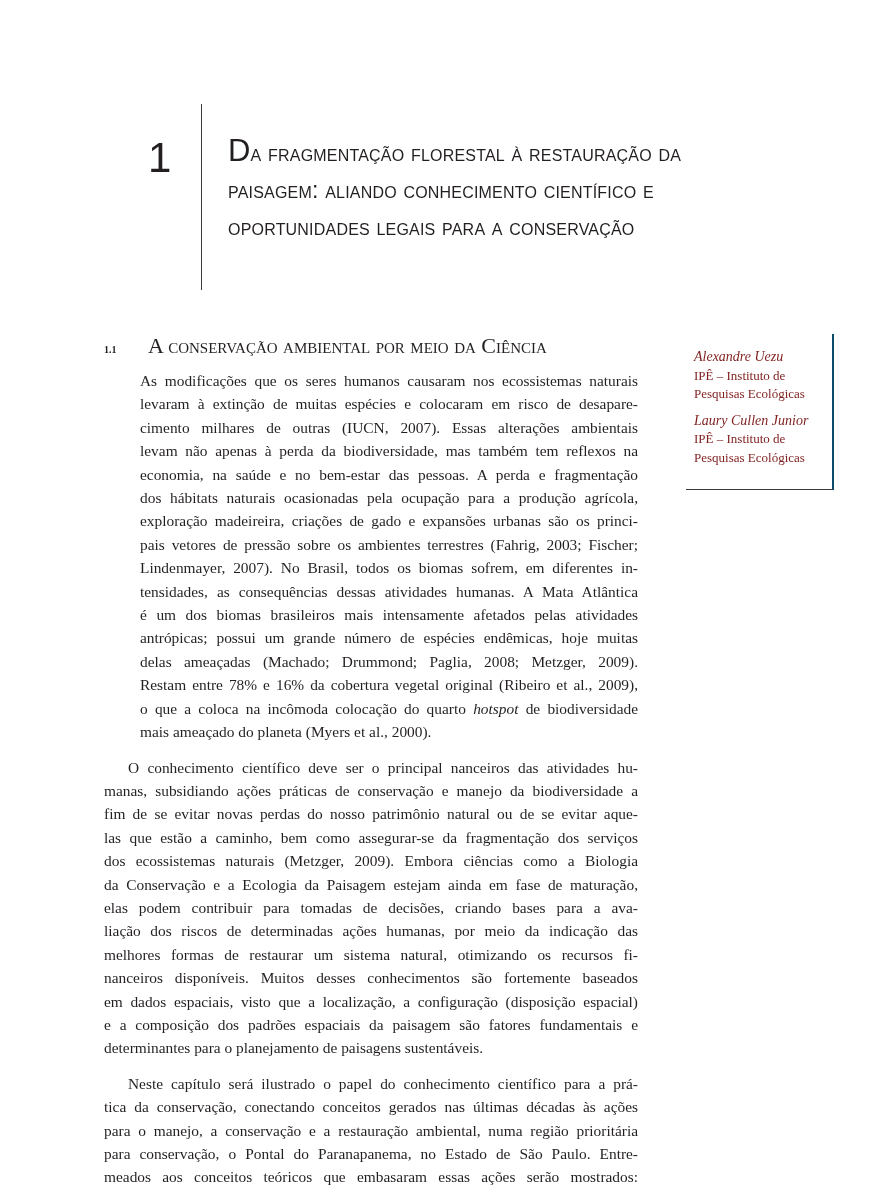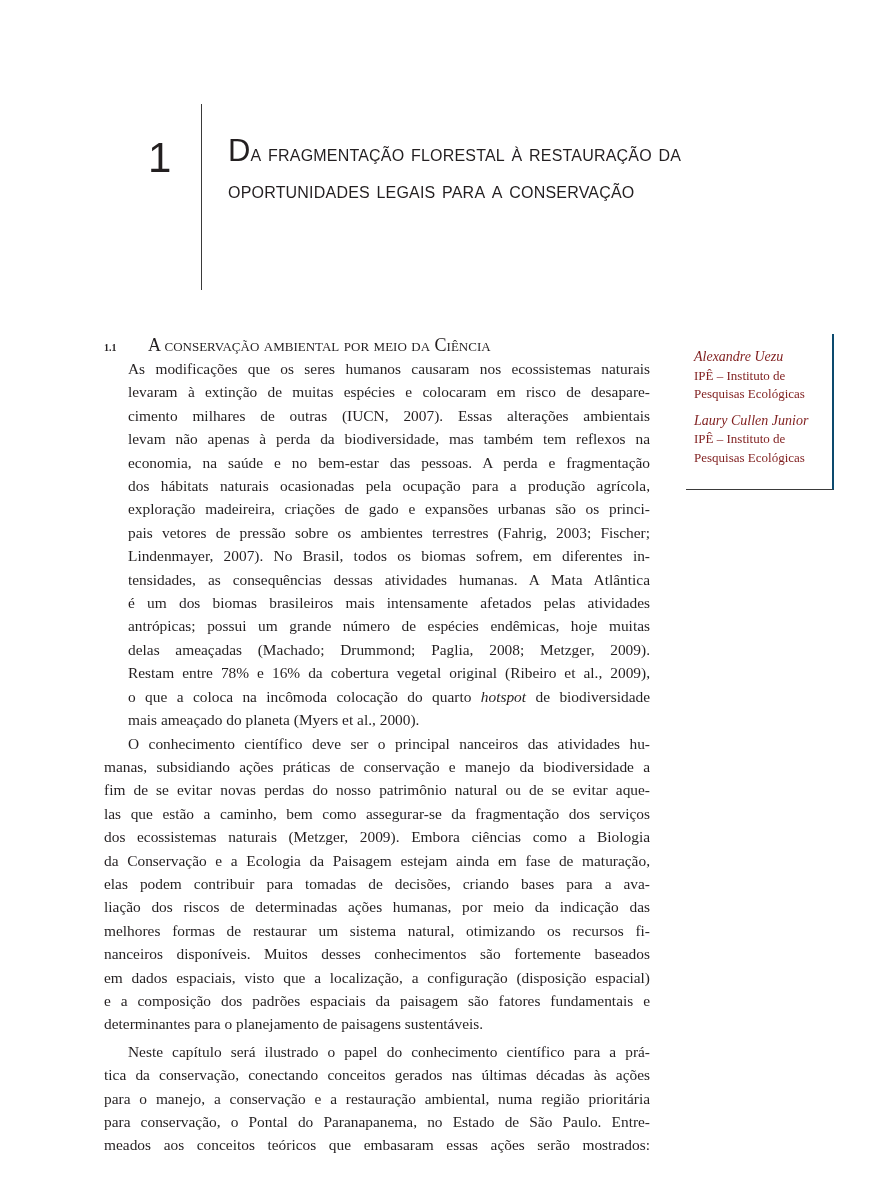--- a/index.html
+++ b/index.html
@@ -57,34 +57,34 @@
     }
     .section-number {
       font-weight: bold;
       font-variant: small-caps;
       display: inline-block;
       width: 44px;
       font-size: 10px;
     }
     .section-title {
       font-variant: small-caps;
-      font-size: 18px;
+      font-size: 22px;
     }
 
     .body-text {
       position: absolute;
       left: 128px;
       top: 357px;
       width: 522px;
       font-size: 15.4px;
       line-height: 23.4px;
       text-align: justify;
     }
     .body-text p {
-      margin: 0;
+      margin: 12px;
       font-family: Liberation Serif, serif;
     }
     .body-text p.para2, .body-text p.para3 {
       margin-left: -24px;
       text-indent: 24px;
     }
     .body-text p.para3 {
       margin-top: 4px;
     }
     .line-span { display: block; text-align: justify; text-align-last: justify; }
@@ -109,20 +109,21 @@
     .author-affil { display: block; white-space: nowrap; }
   </style>
 </head>
 <body>
 
 <div class="chapter-number">1</div>
 <div class="chapter-rule"></div>
 
 <div class="chapter-title">
   <span class="line"><span class="big">D</span><span>a fragmentação florestal à restauração da</span></span>
+  <span class="line">paisagem: aliando conhecimento científico e</span>
   <span class="line">oportunidades legais para a conservação</span>
 </div>
 
 <div class="section-heading">
   <span class="section-number">1.1</span><span class="section-title">A conservação ambiental por meio da Ciência</span>
 </div>
 
 <div class="authors-box">
   <div class="author-block">
     <span class="author-name">Alexandre Uezu</span>

